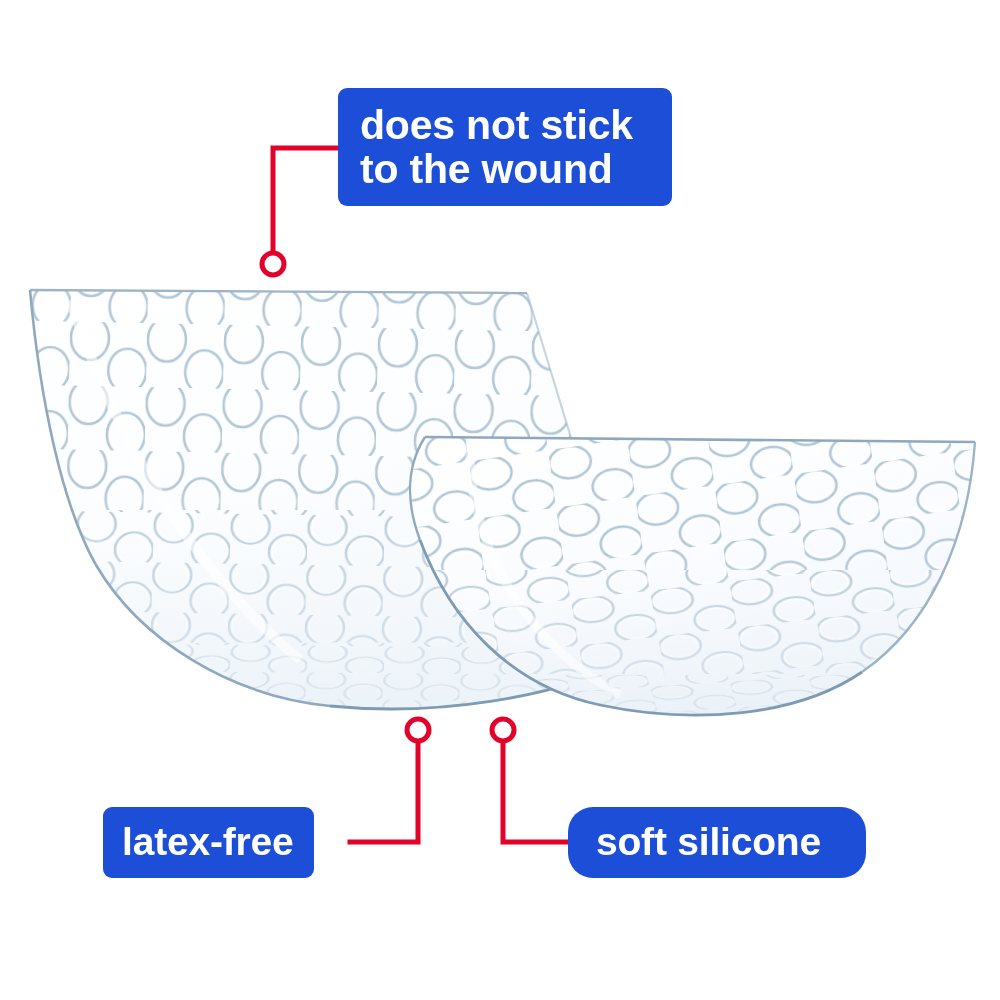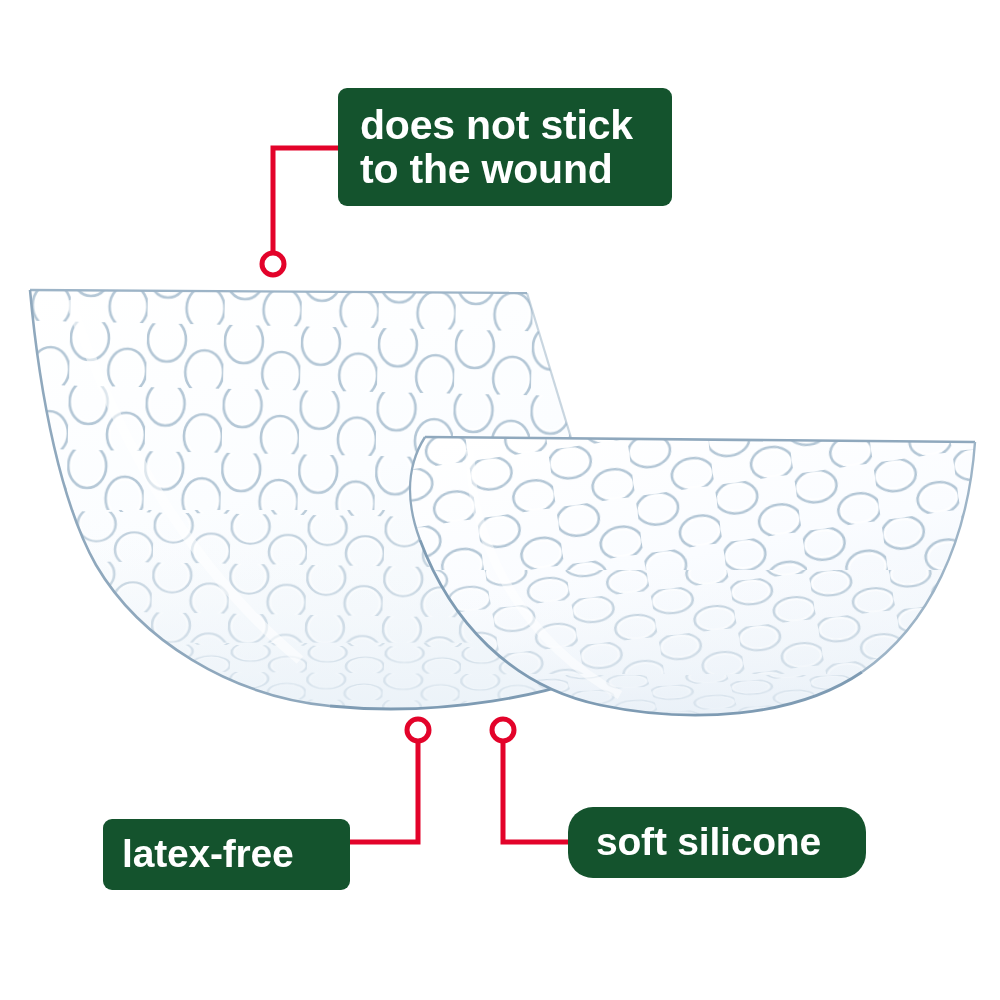--- a/index.html
+++ b/index.html
@@ -23,21 +23,21 @@
     top: 0;
     width: 1000px;
     height: 1000px;
   }
   #product-layer { z-index: 1; }
   #connector-layer { z-index: 2; }
   #badge-layer { z-index: 3; }
 
   .badge {
     position: absolute;
-    background: #14532d;
+    background: #1d4ed8;
     border-radius: 9px;
     color: #ffffff;
     font-weight: bold;
     display: flex;
     align-items: center;
     justify-content: flex-start;
     box-sizing: border-box;
   }
   .badge-text {
     display: block;
@@ -51,24 +51,23 @@
     top: 88px;
     width: 334px;
     height: 118px;
     padding: 0 0 0 22px;
   }
   #badge-top .badge-text { font-size: 41px; }
 
   #badge-latex {
     left: 103px;
     top: 807px;
-    width: 247px;
+    width: 211px;
     height: 71px;
     padding: 0 0 0 19px;
-    margin-top: 12px;
   }
   #badge-latex .badge-text { font-size: 39px; }
 
   #badge-silicone {
     left: 568px;
     top: 807px;
     width: 298px;
     height: 71px;
     padding: 0 0 0 28px;
     border-radius: 25px;

